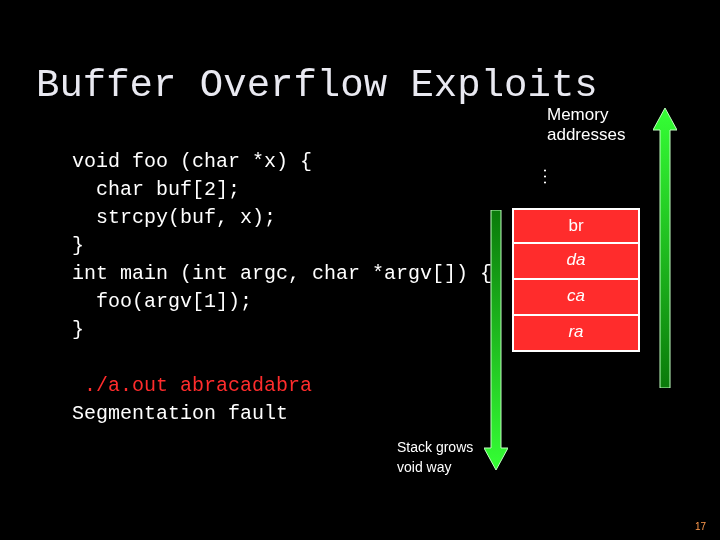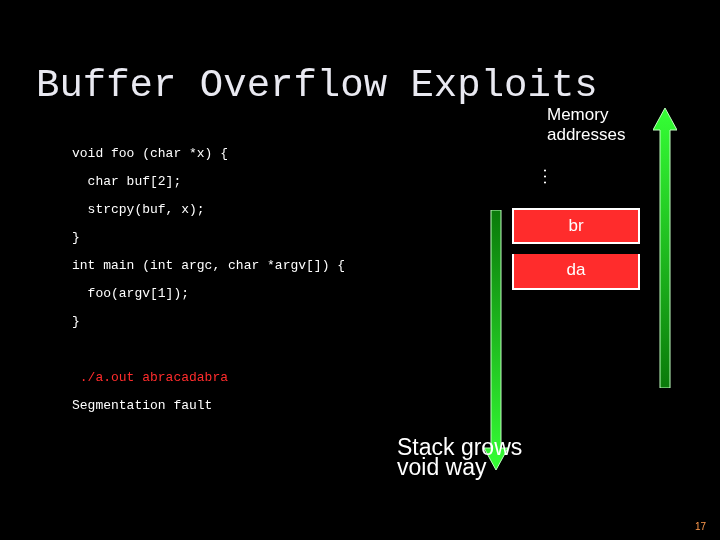--- a/index.html
+++ b/index.html
@@ -26,23 +26,23 @@
     color: #e9e9f1;
     position: absolute;
     top: 16px;
     left: 36px;
     letter-spacing: 0px;
     margin-top: 48px;
   }
   .code {
     position: absolute;
     left: 72px;
-    top: 140px;
+    top: 148px;
     font-family: "Courier New", Courier, monospace;
-    font-size: 13px;
+    font-size: 20px;
     line-height: 28px;
     color: #fff;
     white-space: pre;
   }
   .cmd {
     color: #ff2c2c;
   }
   .mem-label {
     position: absolute;
     top: 105px;
@@ -84,30 +84,31 @@
   }
   .cell {
     box-sizing: border-box;
     height: 36px;
     background: #ff2c2c;
     border: 2px solid #fff;
     color: #fff;
     text-align: center;
     font-size: 17px;
     line-height: 32px;
-    margin-bottom: 10px;
+    margin-bottom: 0px;
   }
   .stack .cell + .cell {
     border-top: none;
+    font-style: italic;
   }
   .grows-label {
     position: absolute;
     top: 437px;
     left: 397px;
-    font-size: 23px;
+    font-size: 14px;
     color: #fff;
     line-height: 20px;
   }
   .page-num {
     position: absolute;
     bottom: 8px;
     right: 14px;
     font-size: 10px;
     color: #ff9a4d;
   }
@@ -145,20 +146,22 @@
       </defs>
       <polygon points="12,0 24,22 17,22 17,280 7,280 7,22 0,22" fill="url(#gUp)" stroke="#bfffbf" stroke-width="1"></polygon>
     </svg>
   </div>
 
   <div class="dots">...</div>
 
   <div class="stack">
     <div class="cell">br</div>
     <div class="cell">da</div>
+    <div class="cell">ca</div>
+    <div class="cell">ra</div>
   </div>
 
   <div class="arrow-down">
     <svg viewBox="0 0 24 260" preserveAspectRatio="none">
       <defs>
         <linearGradient id="gDown" x1="0" y1="0" x2="0" y2="1">
           <stop offset="0%" stop-color="#0a7a0a"></stop>
           <stop offset="100%" stop-color="#35ff35"></stop>
         </linearGradient>
       </defs>

